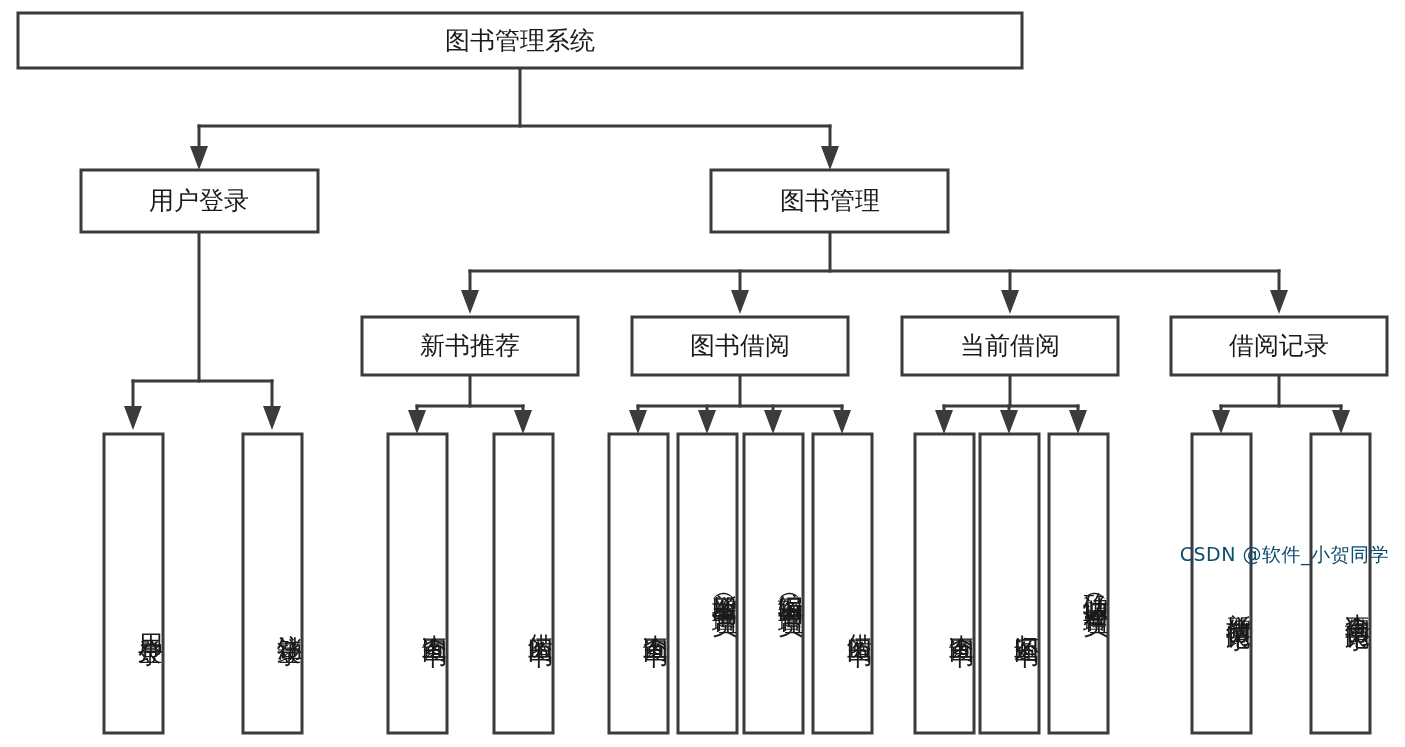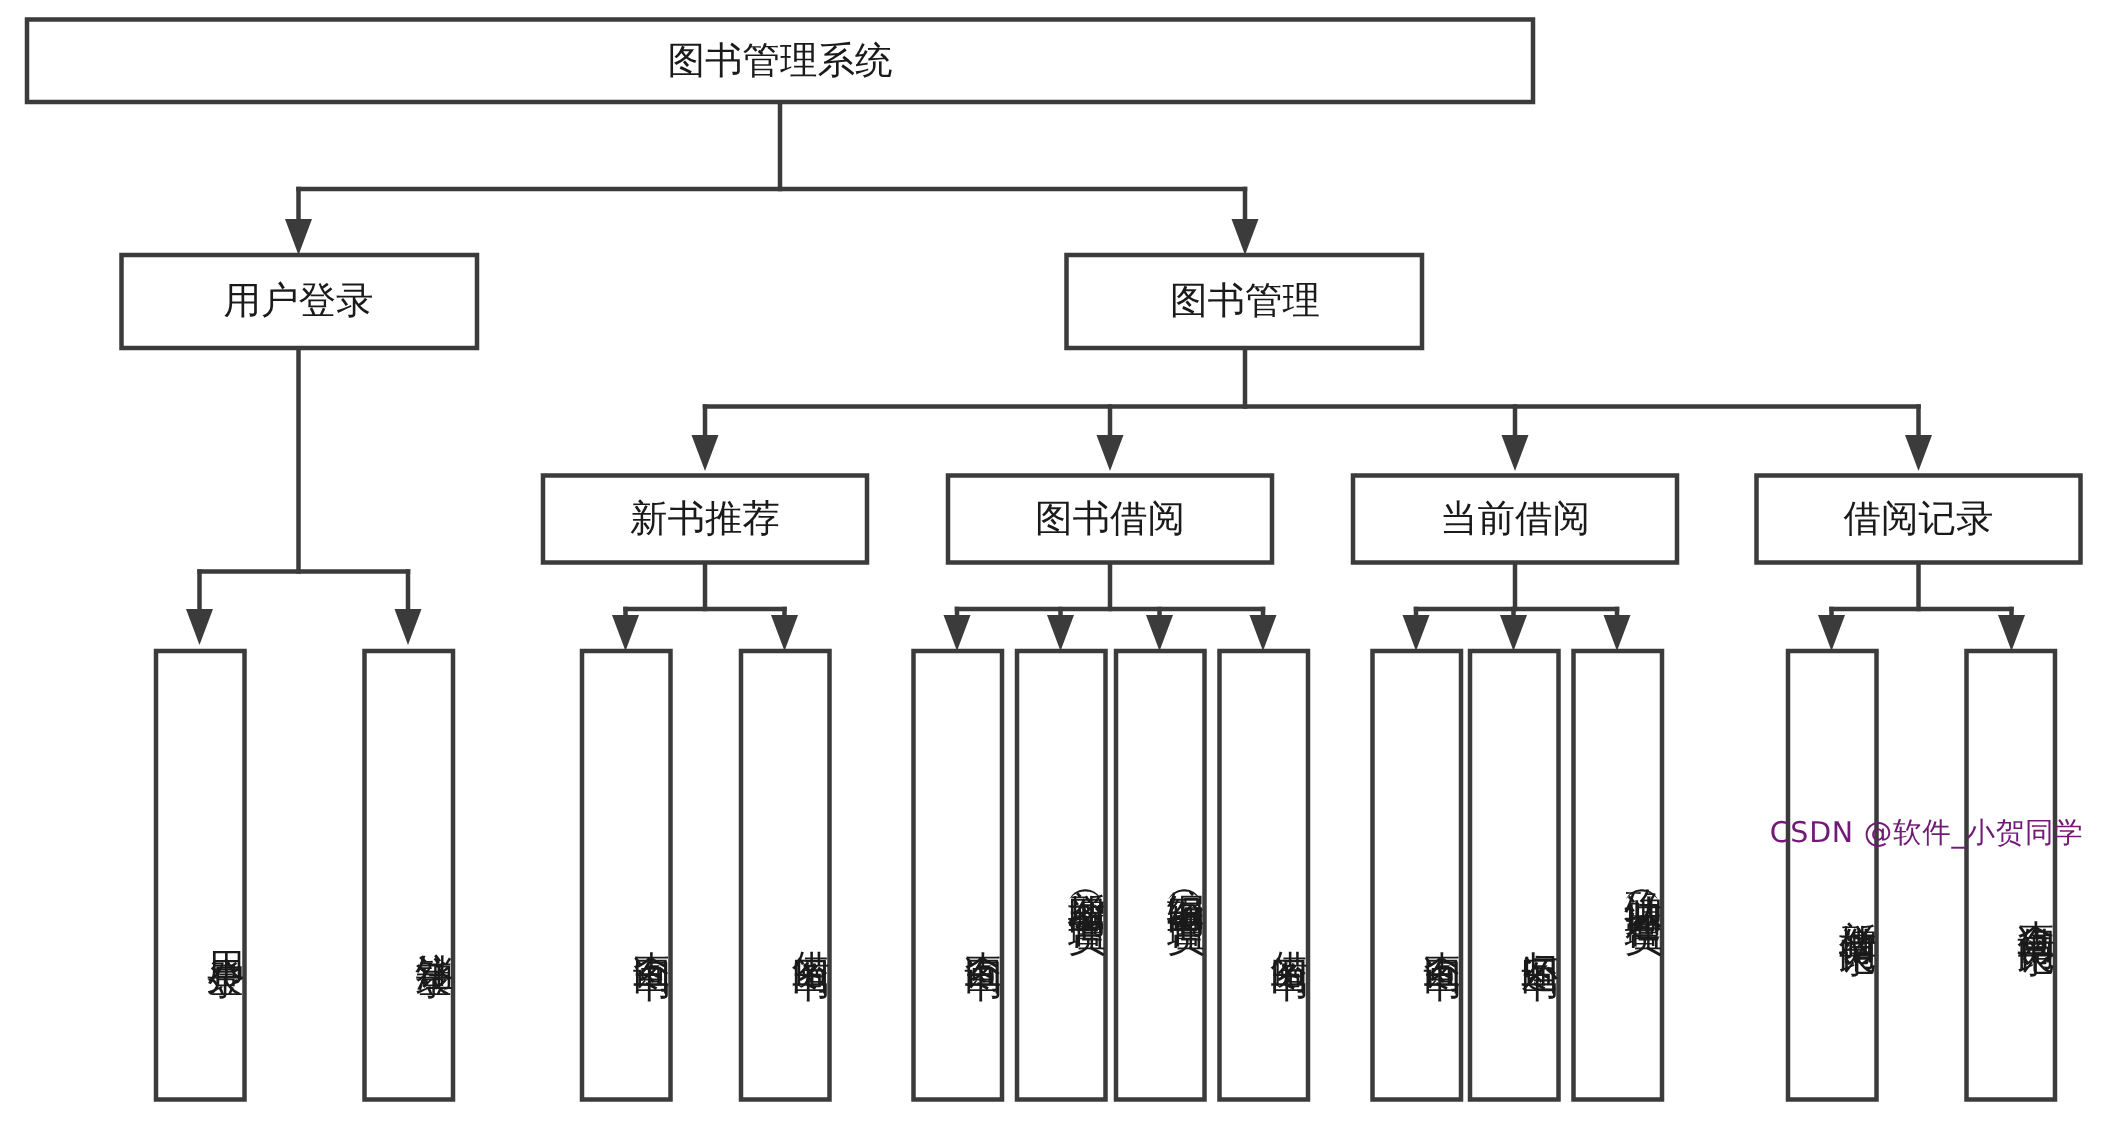--- a/index.html
+++ b/index.html
@@ -62,21 +62,21 @@
     justify-content: center;
     white-space: nowrap;
     pointer-events: none;
   }
   .watermark {
     position: absolute;
     right: 16px;
     bottom: 6px;
     font-family: "DejaVu Sans", "Liberation Sans", sans-serif;
     font-size: 19px;
-    color: #701a75;
+    color: #0c4a6e;
     letter-spacing: 0.5px;
     white-space: nowrap;
   }
 </style>
 </head>
 <body>
 
 <div id="diagram-root">
 
   <svg id="tree-svg" viewBox="0 0 1405 747">

